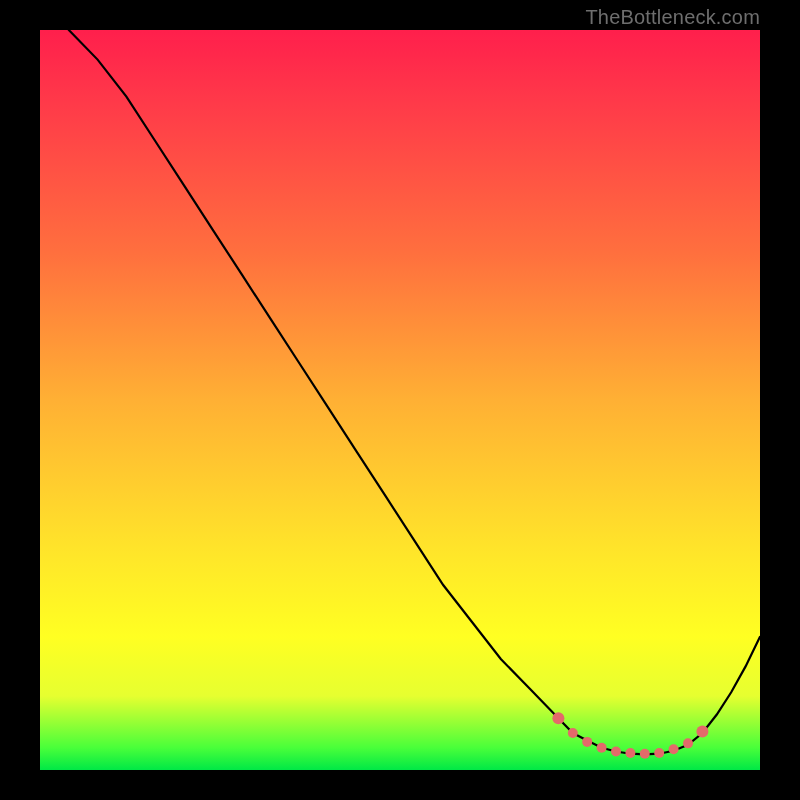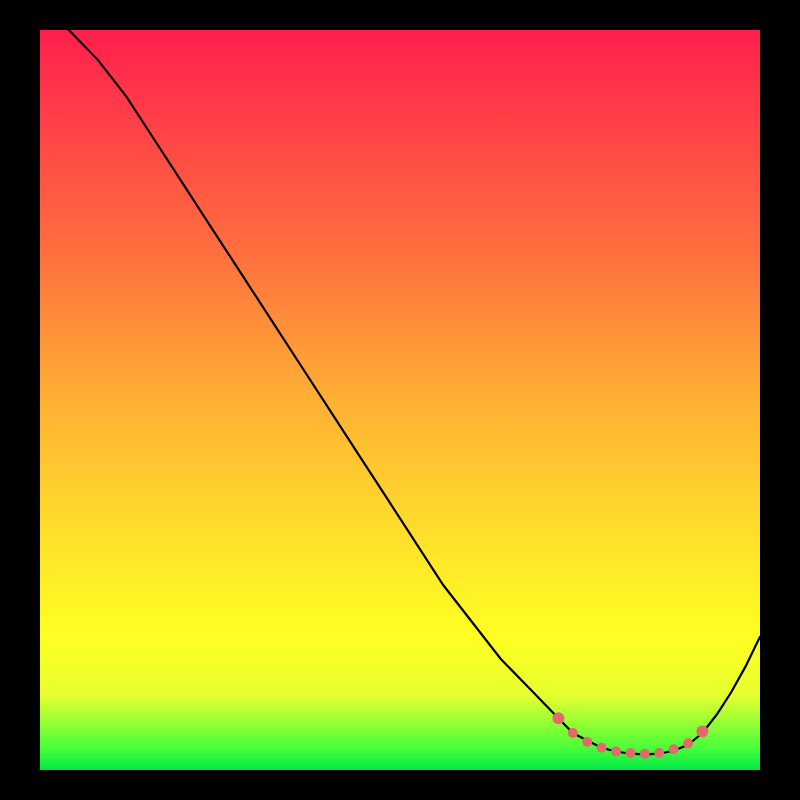--- a/index.html
+++ b/index.html
@@ -53,20 +53,21 @@
     left: 0;
     top: 0;
     width: 720px;
     height: 740px;
   }
 </style>
 </head>
 <body>
 
 <div class="frame">
+  <div class="attribution">TheBottleneck.com</div>
 
   <div class="plot">
     <svg class="curve" viewBox="0 0 720 740">
       <path id="curve-path" fill="none" stroke="#000000" stroke-width="2.2" stroke-linecap="round" d="M28.80 0.00 L57.60 29.60 L86.40 66.60 L115.20 111.00 L144.00 155.40 L172.80 199.80 L201.60 244.20 L230.40 288.60 L259.20 333.00 L288.00 377.40 L316.80 421.80 L345.60 466.20 L374.40 510.60 L403.20 555.00 L432.00 592.00 L460.80 629.00 L489.60 658.60 L518.40 688.20 L532.80 703.00 L547.20 710.40 L561.60 717.80 L576.00 721.50 L590.40 723.72 L604.80 724.46 L619.20 723.72 L633.60 720.76 L648.00 714.84 L662.40 703.00 L676.80 684.50 L691.20 662.30 L705.60 636.40 L720.00 606.80"></path>
       <g id="dots-group">
           <circle cx="518.40" cy="688.20" r="6" fill="#e36a6a"></circle>
           <circle cx="532.80" cy="703.00" r="5" fill="#e36a6a"></circle>
           <circle cx="547.20" cy="711.88" r="5" fill="#e36a6a"></circle>
           <circle cx="561.60" cy="717.80" r="5" fill="#e36a6a"></circle>
           <circle cx="576.00" cy="721.50" r="5" fill="#e36a6a"></circle>

